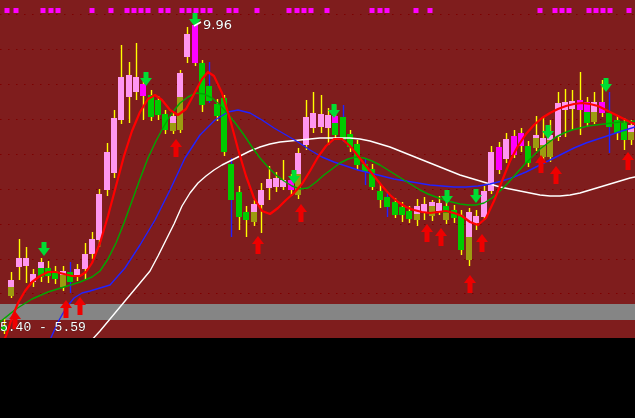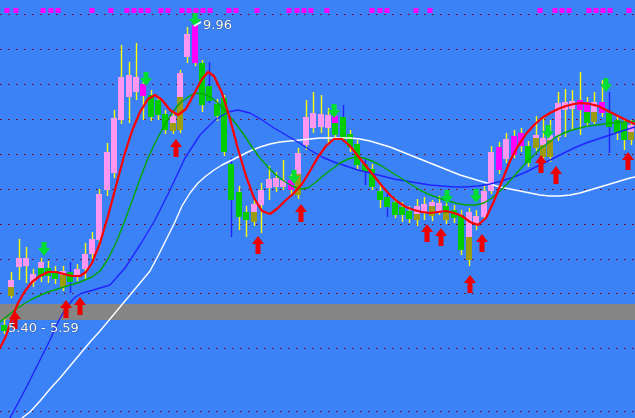--- a/index.html
+++ b/index.html
@@ -1,16 +1,16 @@
 <!DOCTYPE html>
 <html><head>
 <meta charset="utf-8">
 <style>
   html,body{margin:0;padding:0;background:#000;}
-  #stage{position:relative;width:635px;height:418px;background:#3b82f6;overflow:hidden;
+  #stage{position:relative;width:635px;height:338px;background:#7f1d1d;overflow:hidden;
          font-family:"DejaVu Sans",sans-serif;}
   #chart-svg{position:absolute;left:0;top:0;}
   .px-label{position:absolute;color:#ffffff;font-size:13px;line-height:14px;white-space:pre;
             text-shadow:0 0 1px #000;}
 </style>
 </head>
 <body>
 
 <div id="stage">
   <svg id="chart-svg" width="635" height="418">
@@ -278,14 +278,14 @@
       <path d="M192.5,13 L192.5,19 L189,19 L195,27 L201,19 L197.5,19 L197.5,13 Z" fill="#00dd33"></path>
       <path d="M291.5,170 L291.5,176 L288,176 L294,184 L300,176 L296.5,176 L296.5,170 Z" fill="#00dd33"></path>
       <path d="M331.5,104 L331.5,110 L328,110 L334,118 L340,110 L336.5,110 L336.5,104 Z" fill="#00dd33"></path>
       <path d="M444.5,190 L444.5,196 L441,196 L447,204 L453,196 L449.5,196 L449.5,190 Z" fill="#00dd33"></path>
       <path d="M473.5,189 L473.5,195 L470,195 L476,203 L482,195 L478.5,195 L478.5,189 Z" fill="#00dd33"></path>
       <path d="M545.5,125 L545.5,131 L542,131 L548,139 L554,131 L550.5,131 L550.5,125 Z" fill="#00dd33"></path>
       <path d="M603.5,78 L603.5,84 L600,84 L606,92 L612,84 L608.5,84 L608.5,78 Z" fill="#00dd33"></path>
       <line x1="194" y1="26" x2="201" y2="22" stroke="#ffffff" stroke-width="1.5"></line>
     </svg>
   <div class="px-label" style="left: 203px; top: 18px;">9.96</div>
-  <div class="px-label" style="left: 8px; top: 321px;">5.40 - 5.59</div>
+  <div class="px-label" style="left: 0; top: 321px; font-family: Liberation Mono, monospace;">5.40 - 5.59</div>
 </div>
 
 </body></html>

